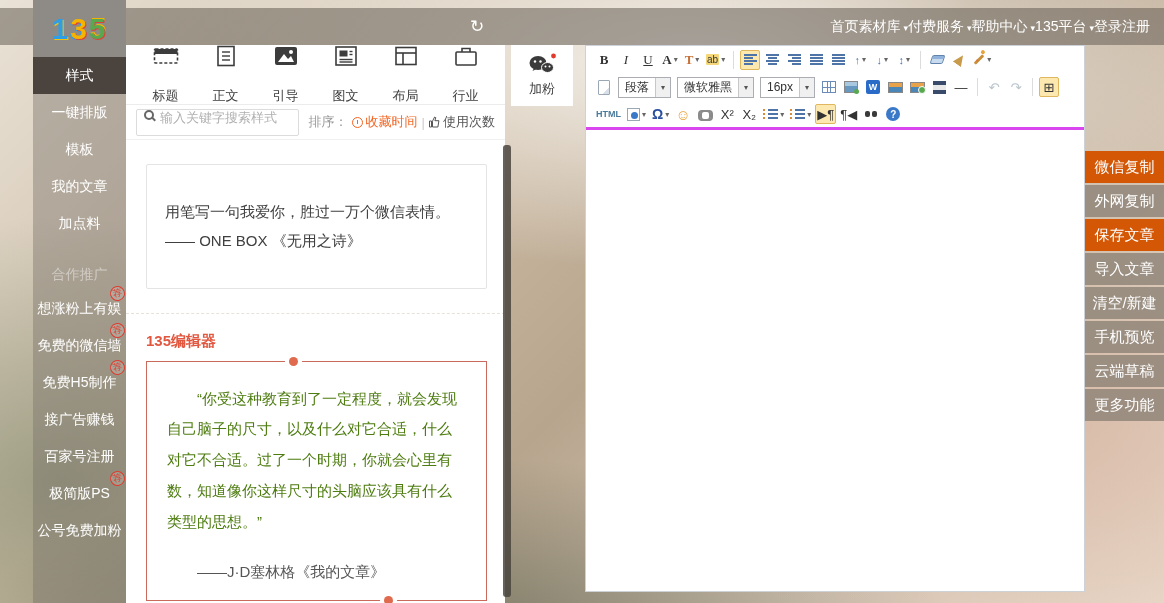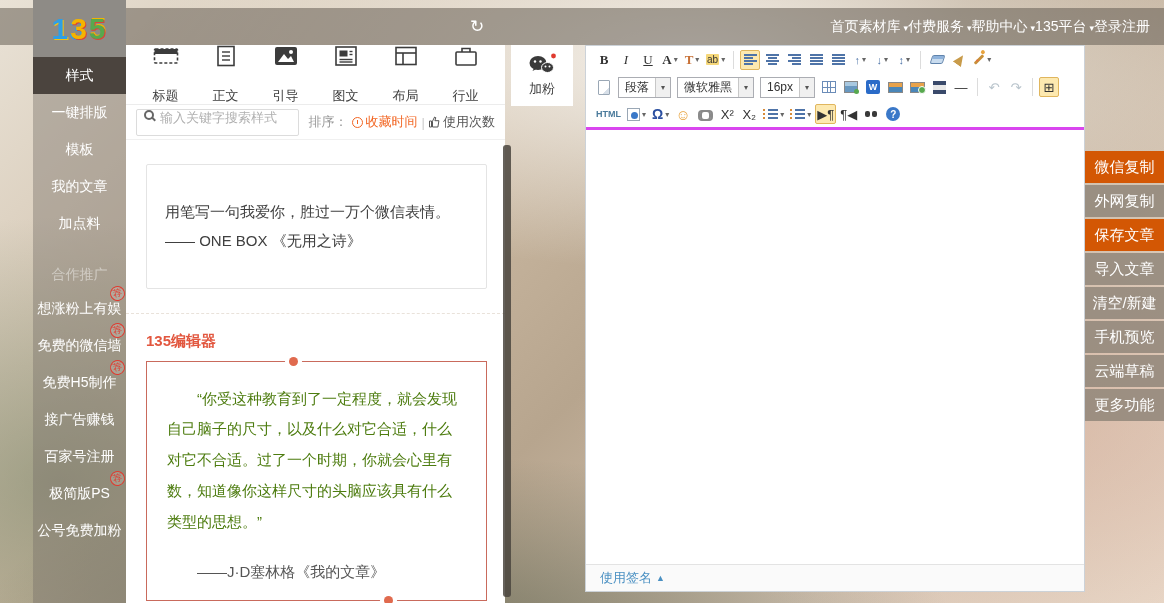--- a/index.html
+++ b/index.html
@@ -447,26 +447,20 @@
       <span class="tbtn">
           <span class="ifind"></span>
         </span>
       <span class="tbtn">
           <span class="ihelp">?</span>
         </span>
     </div>
 
     <div class="edit-body" contenteditable="true" style=""></div>
 
-    <div class="edit-footer">
-      <span class="sig">
-          <span>使用签名</span>
-          <span class="tri">▲</span>
-        </span>
-    </div>
   </div>
 
   <div class="actions">
     <div class="act hot">微信复制</div>
     <div class="act">外网复制</div>
     <div class="act hot">保存文章</div>
     <div class="act">导入文章</div>
     <div class="act">清空/新建</div>
     <div class="act">手机预览</div>
     <div class="act">云端草稿</div>

